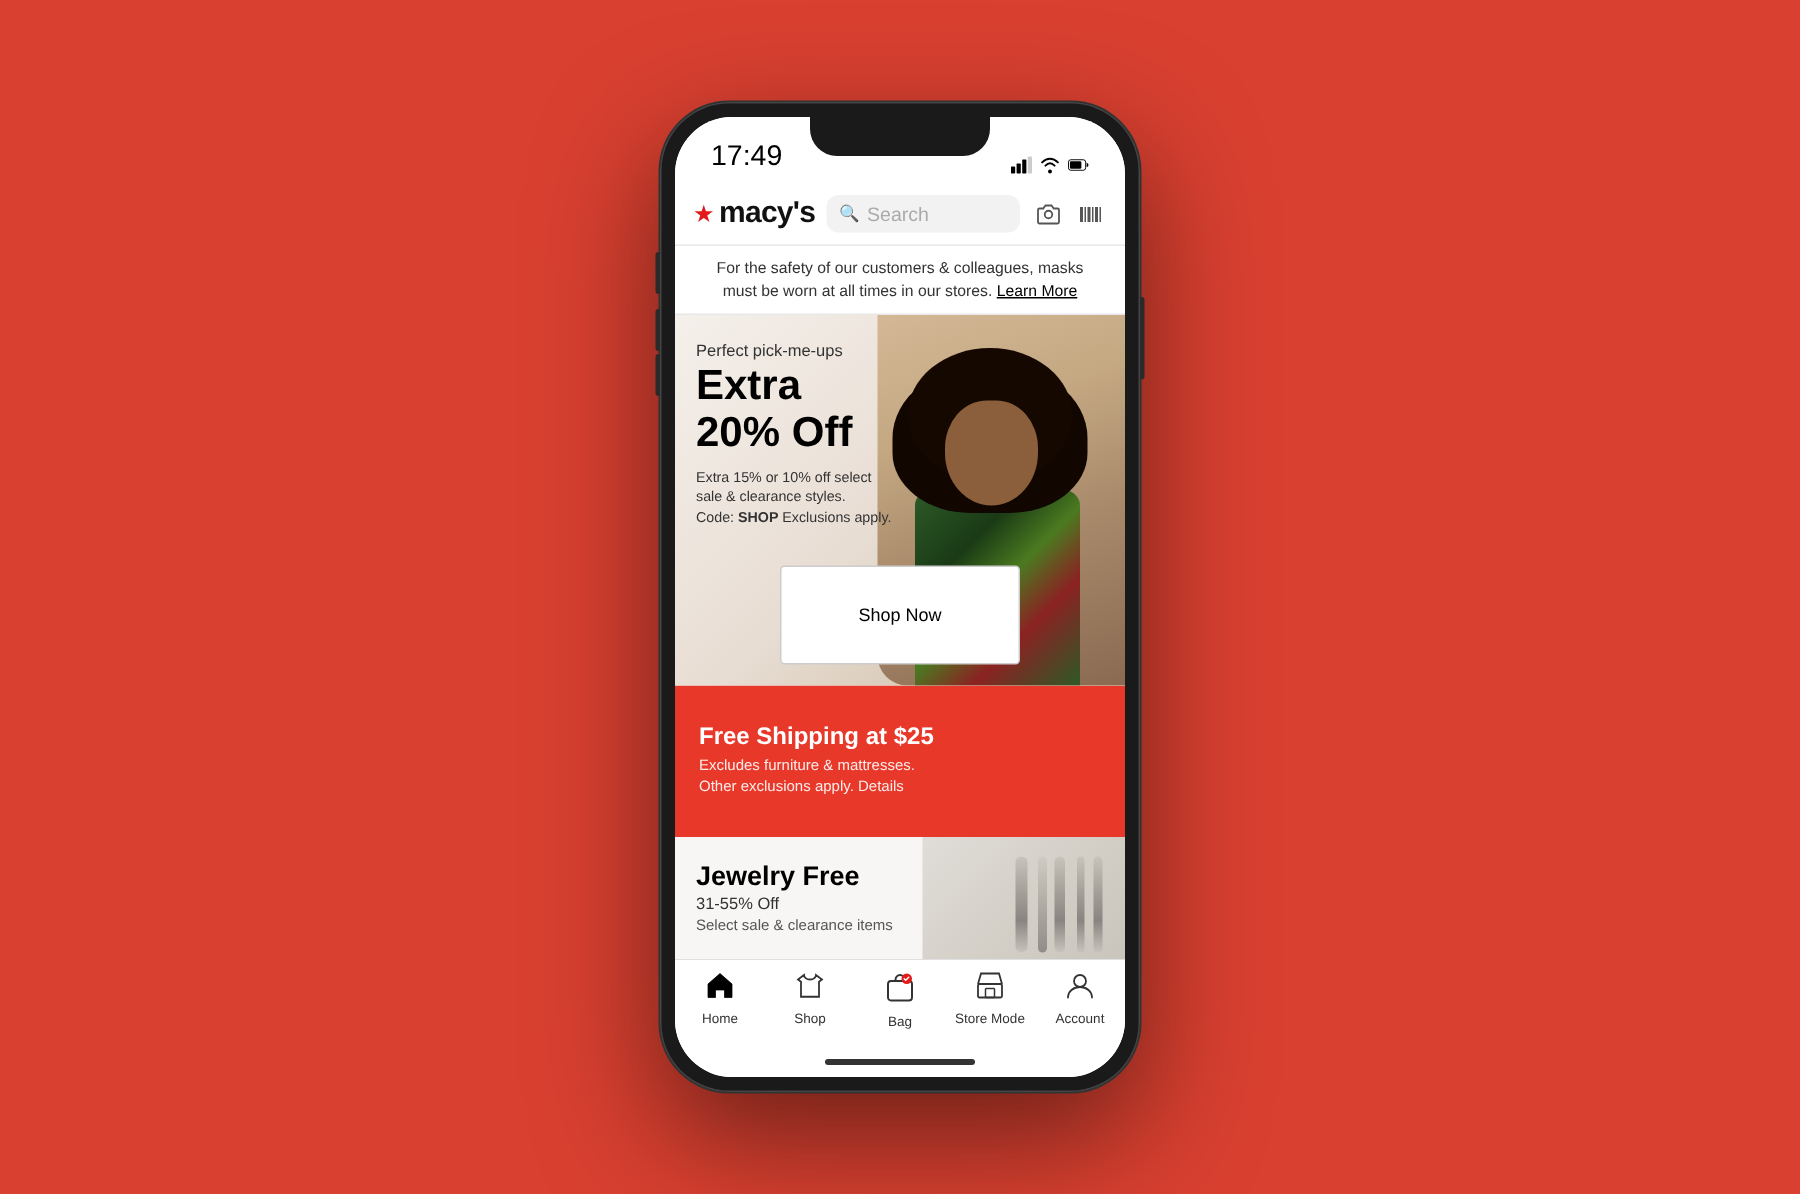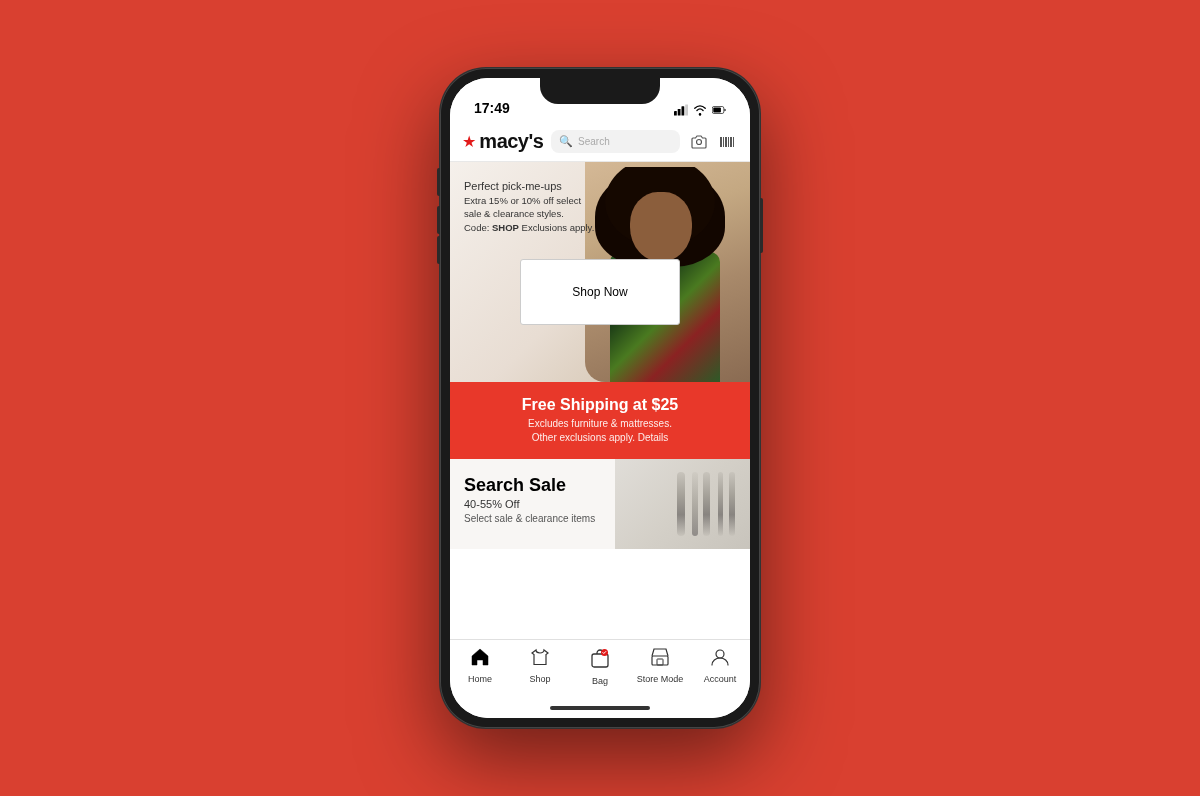--- a/index.html
+++ b/index.html
@@ -77,22 +77,22 @@
       top: 0;
       left: 50%;
       transform: translateX(-50%);
       width: 120px;
       height: 26px;
       background: #1a1a1a;
       border-radius: 0 0 18px 18px;
     }
 
     .status-time {
-      font-size: 14px;
-      font-weight: 700;
+      font-size: 19px;
+      font-weight: 400;
       color: #000;
     }
 
     .status-icons {
       display: flex;
       align-items: center;
       gap: 5px;
     }
 
     .status-icons svg {
@@ -149,21 +149,21 @@
       padding: 5px 8px;
       gap: 5px;
     }
 
     .search-icon-sm {
       color: #888;
       font-size: 11px;
     }
 
     .search-placeholder {
-      font-size: 10px;
+      font-size: 13px;
       color: #aaa;
     }
 
     .header-icons {
       display: flex;
       gap: 6px;
     }
 
     .header-icon {
       width: 22px;
@@ -336,22 +336,22 @@
       text-align: center;
       width: 160px;
       position: relative;
       z-index: 10;
       cursor: pointer;
     }
 
     
     .shipping-banner {
       background: #e8382a;
-      padding: 14px 16px;
-      text-align: center;
+      padding: 26px 16px;
+      text-align: left;
       flex-shrink: 0;
     }
 
     .shipping-title {
       font-size: 16px;
       font-weight: 700;
       color: #fff;
       margin-bottom: 3px;
     }
 
@@ -536,38 +536,46 @@
               <rect x="4" y="2" width="1" height="10" fill="#555"></rect>
               <rect x="6" y="2" width="2" height="10" fill="#555"></rect>
               <rect x="9" y="2" width="1" height="10" fill="#555"></rect>
               <rect x="11" y="2" width="2" height="10" fill="#555"></rect>
               <rect x="14" y="2" width="1" height="10" fill="#555"></rect>
             </svg>
           </div>
         </div>
       </div>
 
+      <div class="safety-banner">
+        <span>For the safety of our customers &amp; colleagues, masks must be worn at all times in our stores.</span>
+        <a href="#">Learn More</a>
+      </div>
 
       <div class="hero-banner">
 
         <div class="hero-image-bg"></div>
 
         <div class="person-silhouette">
           <div class="person-body">
 
             <div class="hair"></div>
 
             <div class="face"></div>
 
             <div class="outfit"></div>
           </div>
         </div>
 
         <div class="hero-text">
           <div class="hero-eyebrow">Perfect pick-me-ups</div>
+          <div class="hero-headline">
+            <span style="white-space: pre-line;">Extra
+20% Off</span>
+          </div>
           <div class="hero-subtext">
             <span>Extra 15% or 10% off select sale &amp; clearance styles.</span><br>
             <span>Code:</span>
             <strong>SHOP</strong>
             <span>Exclusions apply.</span>
           </div>
         </div>
 
         <button class="shop-now-btn">Shop Now</button>
       </div>
@@ -583,22 +591,22 @@
         <div class="jewelry-image-bg">
           <div class="jewelry-chains">
             <div class="chain"></div>
             <div class="chain"></div>
             <div class="chain"></div>
             <div class="chain"></div>
             <div class="chain"></div>
           </div>
         </div>
         <div class="jewelry-text">
-          <div class="jewelry-title">Search Sale</div>
-          <div class="jewelry-off">40-55% Off</div>
+          <div class="jewelry-title">Jewelry Free</div>
+          <div class="jewelry-off">31-55% Off</div>
           <div class="jewelry-sub">Select sale &amp; clearance items</div>
         </div>
       </div>
 
     </div>
 
     <div class="bottom-nav">
       <div class="nav-item">
         <div class="nav-icon home-icon">
           <svg width="18" height="18" viewBox="0 0 18 18" fill="none">

